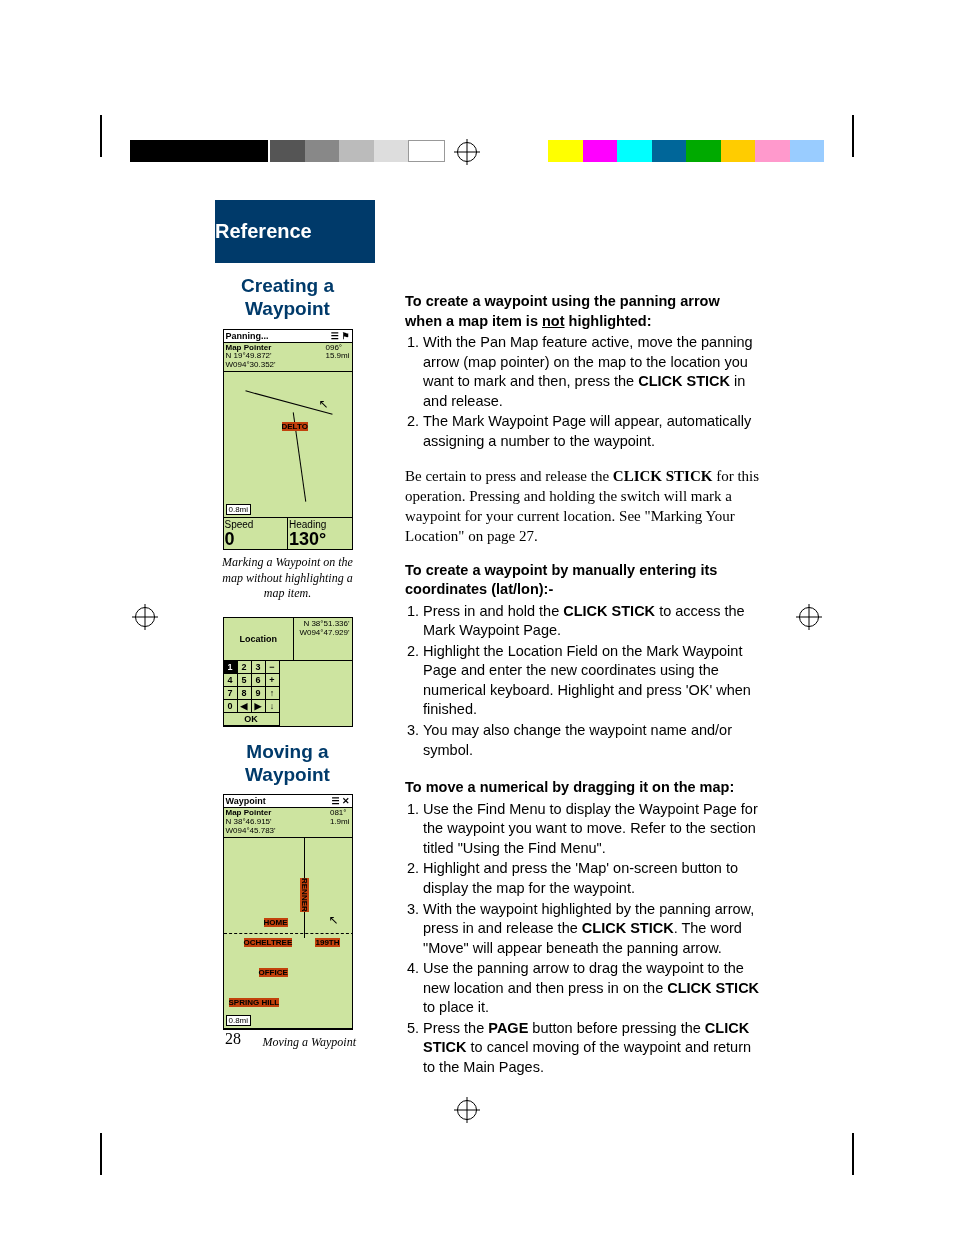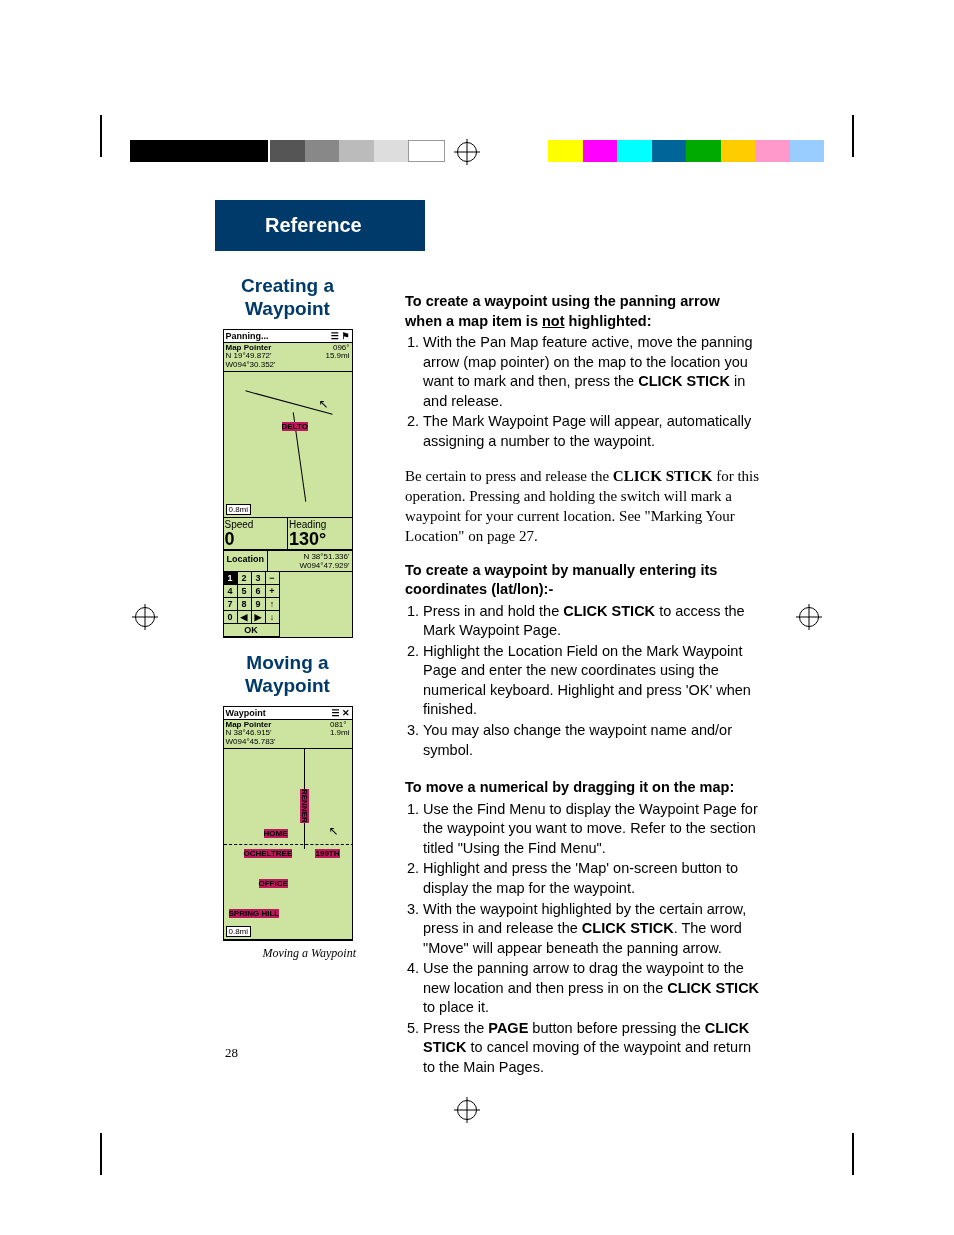--- a/index.html
+++ b/index.html
@@ -8,51 +8,51 @@
 .crop.tl{top:115px;left:100px;width:0;height:40px}
 .crop.tr{top:115px;right:100px;width:0;height:40px}
 .crop.bl{bottom:60px;left:100px;width:0;height:40px}
 .crop.br{bottom:60px;right:100px;width:0;height:40px}
 .colorbar{position:absolute;top:140px;left:130px;right:130px;height:22px;display:flex}
 .colorbar div{flex:1}
 .reg{position:absolute;width:18px;height:18px;border:1px solid #000;border-radius:50%}
 .reg::before,.reg::after{content:"";position:absolute;background:#000}
 .reg::before{left:50%;top:-4px;bottom:-4px;width:1px;transform:translateX(-50%)}
 .reg::after{top:50%;left:-4px;right:-4px;height:1px;transform:translateY(-50%)}
-.header{position:absolute;top:200px;left:215px;width:160px;height:51px;background:#003a6a;color:#fff;font-family:Myriad,Arial,sans-serif;font-weight:600;font-size:20px;display:flex;align-items:center;padding-left:50px}
+.header{position:absolute;top:200px;left:215px;width:160px;height:63px;background:#003a6a;color:#fff;font-family:Myriad,Arial,sans-serif;font-weight:600;font-size:20px;display:flex;align-items:center;}
 .sidebar{position:absolute;top:275px;left:215px;width:145px}
 .sidebar-title{font-family:Myriad,Arial,sans-serif;font-weight:bold;font-size:19px;text-align:center;color:#003a6a;line-height:1.2;margin-bottom:8px}
 .gps-screen{border:1px solid #000;background:#cde4a0;font-family:Arial,sans-serif;font-size:9px;width:128px;margin:0 auto}
 .gps-titlebar{background:#fff;border-bottom:1px solid #000;padding:1px 2px;font-weight:bold;display:flex;justify-content:space-between;font-size:9px}
 .gps-info{padding:1px 2px;font-size:8px;line-height:1.1;border-bottom:1px solid #000;display:flex;justify-content:space-between}
 .gps-map{height:145px;position:relative;border-bottom:1px solid #000;overflow:hidden}
 .gps-footer{display:flex;font-size:10px}
 .gps-footer>div{flex:1;border-right:1px solid #000;padding:1px}
 .gps-footer>div:last-child{border-right:none}
 .big-num{font-size:18px;font-weight:bold;line-height:1}
 .caption{font-style:italic;font-size:12px;text-align:center;line-height:1.3;margin:5px 0 15px}
 .keypad{border:1px solid #000;background:#cde4a0;width:128px;margin:0 auto;font-family:Arial,sans-serif;font-size:9px}
 .kp-top{display:flex;border-bottom:1px solid #000}
-.kp-loc{padding:3px;font-weight:bold;border-right:1px solid #000}
+.kp-loc{padding:16px;font-weight:bold;border-right:1px solid #000}
 .kp-coords{padding:1px 2px;font-size:8px;text-align:right;flex:1}
 .kp-grid{display:flex}
 .kp-text{font-style:italic;font-size:11px;text-align:right;padding:2px 3px 0 0;line-height:1.35;width:68px}
 .kp-keys{display:grid;grid-template-columns:repeat(4,14px);grid-auto-rows:13px;font-size:9px;font-weight:bold;text-align:center}
 .kp-keys span{border:1px solid #000;border-top:none;border-left:none;line-height:13px}
 .kp-ok{grid-column:1/5;border:1px solid #000;border-top:none;border-left:none}
 .content{position:absolute;top:280px;left:405px;width:355px;font-family:Myriad,Arial,sans-serif;font-size:14.5px;line-height:1.35}
 .content h3{font-size:14.5px;font-weight:bold;margin:12px 0 2px}
 .content ol{margin:0 0 14px;padding-left:18px}
 .content ol li{margin-bottom:1px}
 .content p{margin:0 0 14px;font-family:Georgia,serif;font-size:15px}
 .content .b{font-weight:bold}
 .u{text-decoration:underline}
-.pgnum{position:absolute;bottom:174px;left:225px;font-size:13px}
+.pgnum{position:absolute;bottom:187px;left:225px;font-size:16px}
 .mapline{position:absolute;background:#000}
-.mlabel{position:absolute;font-size:8px;font-weight:bold;background:#be185d}
+.mlabel{position:absolute;font-size:8px;font-weight:bold;background:#c2410c}
 </style>
 </head>
 <body>
 
 <div class="page">
 <div class="crop tl"></div>
     <div class="crop tr"></div>
     <div class="crop bl"></div>
     <div class="crop br"></div>
 <div class="colorbar">
@@ -89,21 +89,21 @@
   <div class="gps-titlebar">
           <span>Panning...</span>
           <span>☰ ⚑</span>
         </div>
   <div class="gps-info">
    <div>
             <div style="font-weight:bold">Map Pointer</div>
             <div>N  19°49.872'</div>
             <div>W094°30.352'</div>
           </div>
-   <div style="text-align:right">
+   <div style="">
             <div>096°</div>
             <div>15.9mi</div>
           </div>
   </div>
   <div class="gps-map">
    <div class="mapline" style="top:30px;left:20px;width:90px;height:1px;transform:rotate(15deg)"></div>
    <div class="mapline" style="top:40px;left:75px;width:1px;height:90px;transform:rotate(-8deg)"></div>
    <div class="mlabel" style="top:50px;left:58px">DELTO</div>
    <div style="position:absolute;top:25px;left:95px;font-size:12px">↖</div>
    <div style="position:absolute;bottom:2px;left:2px;font-size:8px;border:1px solid #000;padding:0 2px;background:#fff">0.8mi</div>
@@ -112,20 +112,21 @@
    <div>
             <div>Speed</div>
             <div class="big-num">0</div>
           </div>
    <div>
             <div>Heading</div>
             <div class="big-num">130°</div>
           </div>
   </div>
  </div>
+ <div class="caption">Marking a Waypoint on the map without highlighting a map item.</div>
 
  <div class="keypad">
   <div class="kp-top">
    <div class="kp-loc">Location</div>
    <div class="kp-coords">
             <div>N  38°51.336'</div>
             <div>W094°47.929'</div>
           </div>
   </div>
   <div class="kp-grid">
@@ -195,20 +196,20 @@
  <h3>To create a waypoint by manually entering its coordinates (lat/lon):-</h3>
  <ol>
   <li><span>Press in and hold the </span><span class="b">CLICK STICK</span><span> to access the Mark Waypoint Page.</span></li>
   <li>Highlight the Location Field on the Mark Waypoint Page and enter the new coordinates using the numerical keyboard. Highlight and press 'OK' when finished.</li>
   <li>You may also change the waypoint name and/or symbol.</li>
  </ol>
  <h3 style="margin-top:18px">To move a numerical by dragging it on the map:</h3>
  <ol>
   <li>Use the Find Menu to display the Waypoint Page for the waypoint you want to move. Refer to the section titled "Using the Find Menu".</li>
   <li>Highlight and press the 'Map' on-screen button to display the map for the waypoint.</li>
-  <li><span>With the waypoint highlighted by the certain arrow, press in and release the </span><span class="b">CLICK STICK</span><span>. The word "Move" will appear beneath the panning arrow.</span></li>
+  <li><span>With the waypoint highlighted by the panning arrow, press in and release the </span><span class="b">CLICK STICK</span><span>. The word "Move" will appear beneath the panning arrow.</span></li>
   <li><span>Use the panning arrow to drag the waypoint to the new location and then press in on the </span><span class="b">CLICK STICK</span><span> to place it.</span></li>
   <li><span>Press the </span><span class="b">PAGE</span><span> button before pressing the </span><span class="b">CLICK STICK</span><span> to cancel moving of the waypoint and return to the Main Pages.</span></li>
  </ol>
 </div>
 
 <div class="pgnum">28</div>
 </div>
 
 </body></html>

